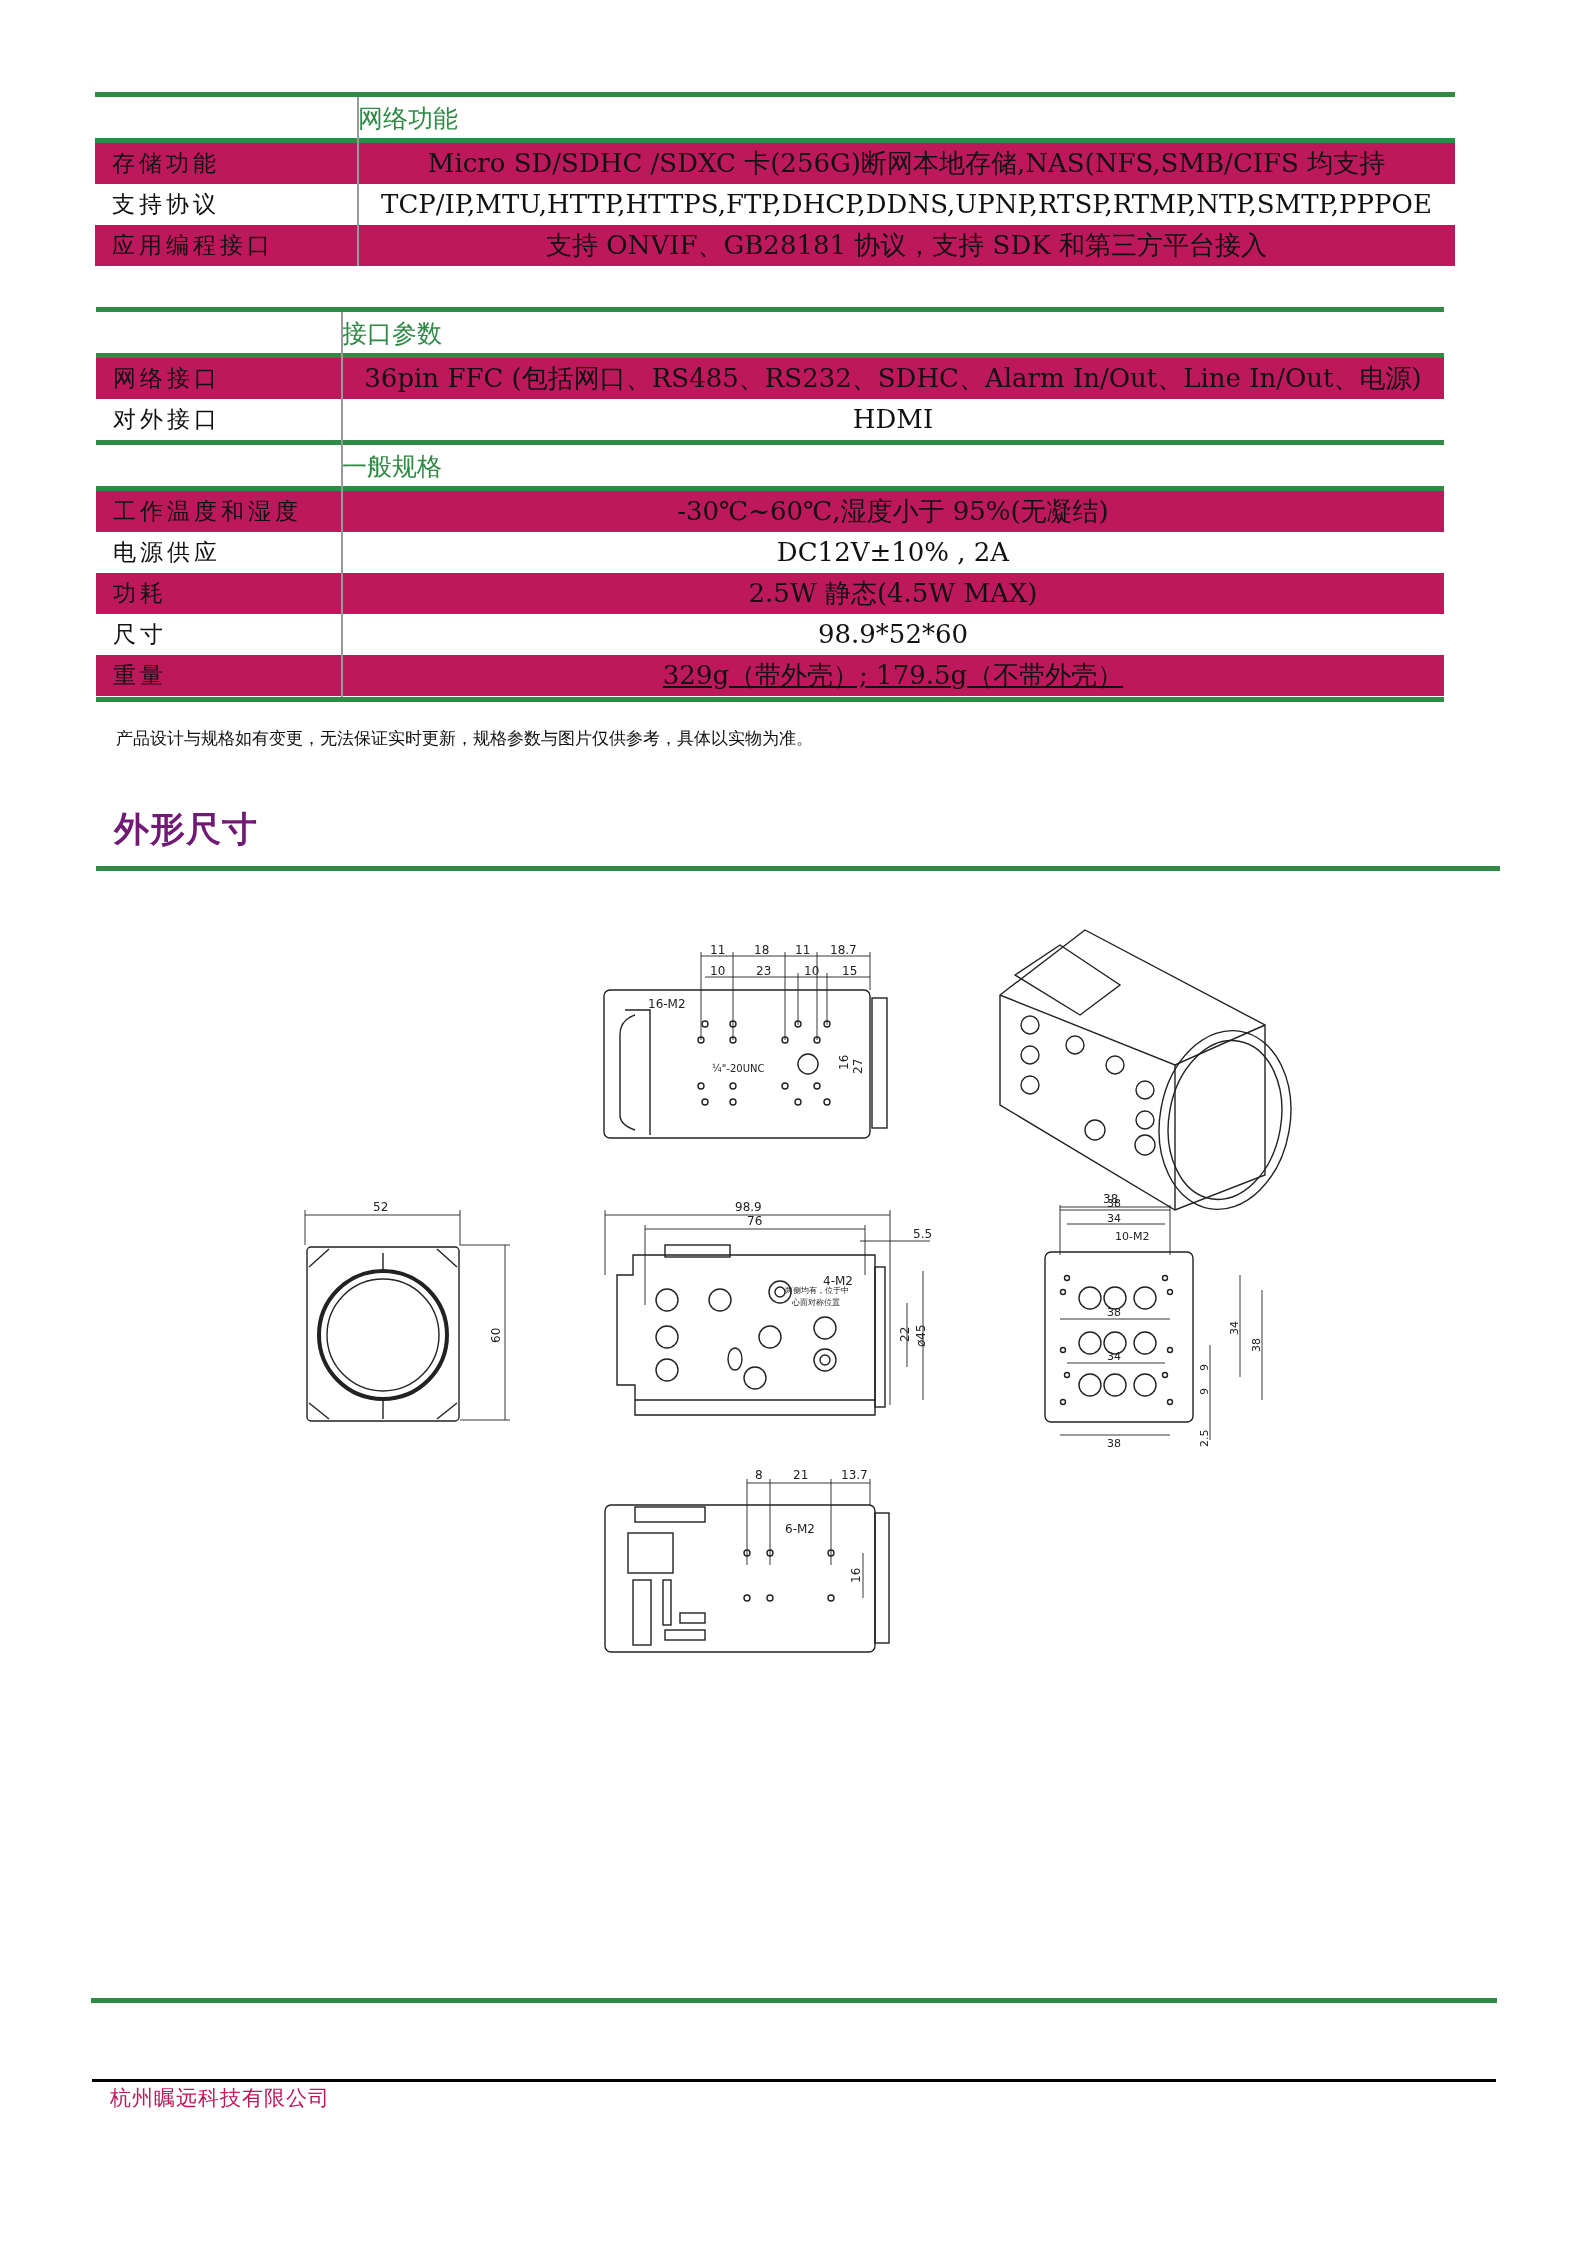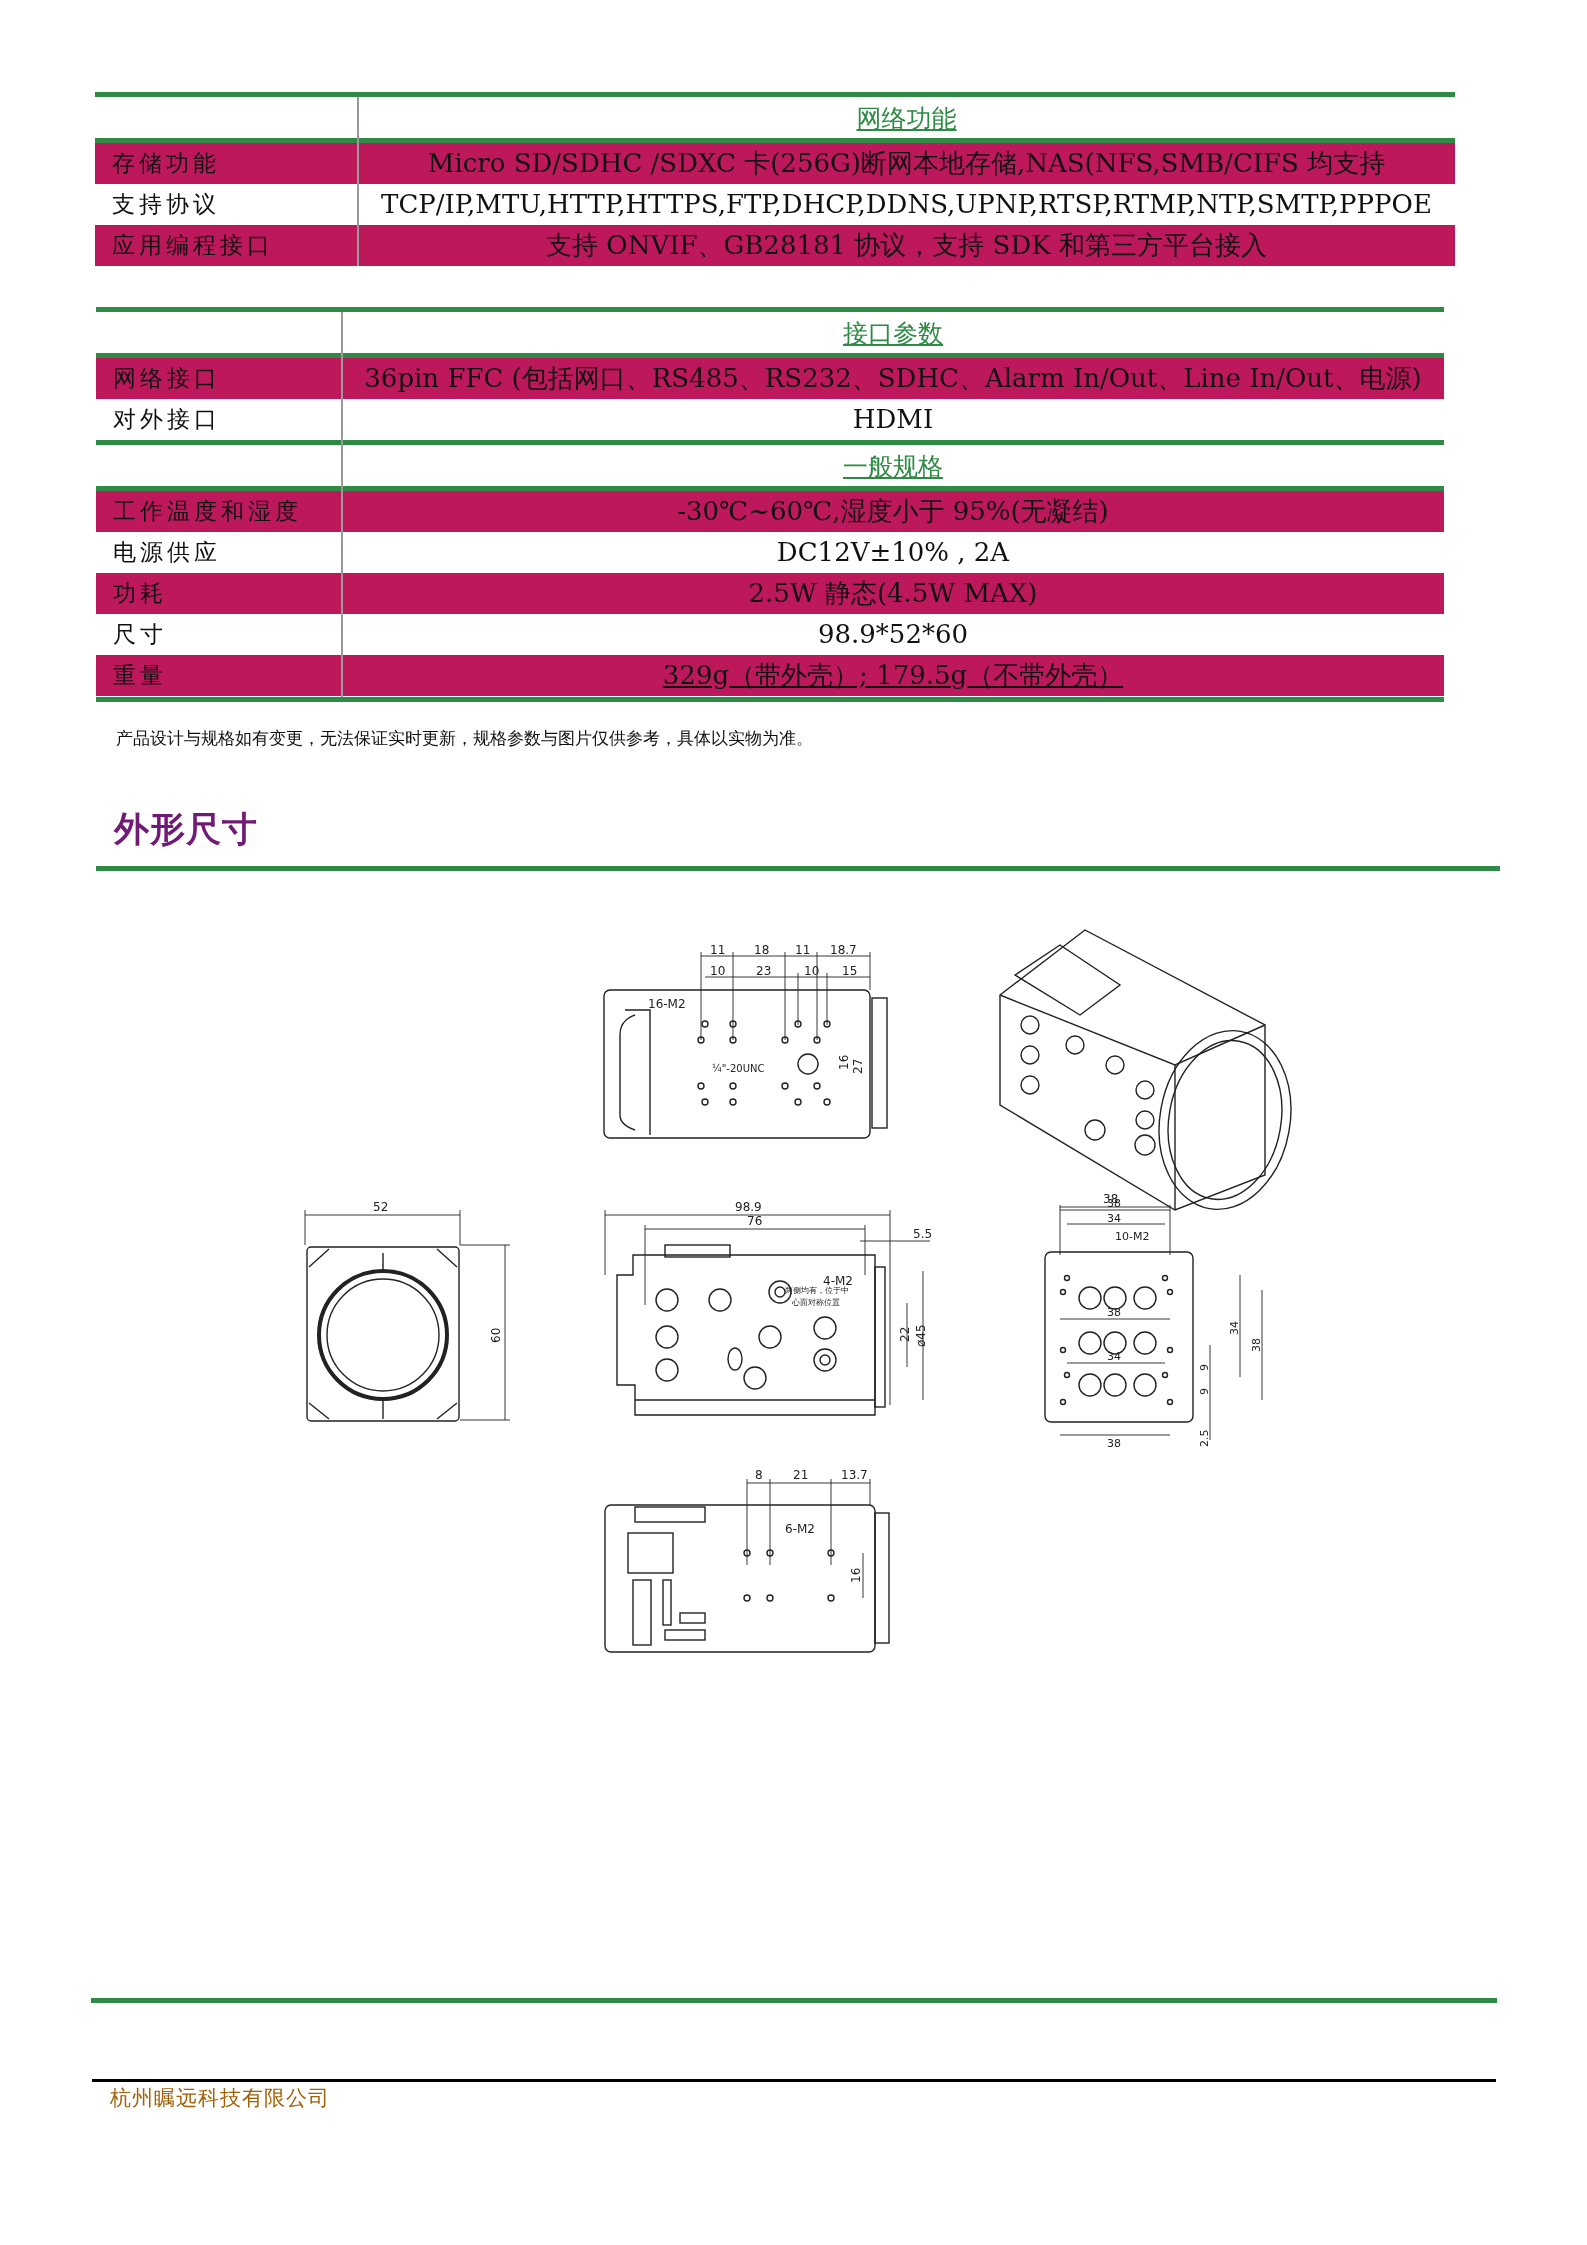--- a/index.html
+++ b/index.html
@@ -9,27 +9,27 @@
   .gline { position: absolute; background: #2f8a45; height: 5px; }
   .tbl { position: absolute; }
   .row { position: absolute; left: 0; right: 0; height: 41px; }
   .row.blue { background: #be185d; }
   .row .lbl { position: absolute; left: 17px; top: 0; height: 41px; line-height: 41px;
               font-size: 23px; letter-spacing: 4px; white-space: nowrap; }
   .row .val { position: absolute; top: 0; height: 41px; line-height: 41px; right: 0;
               text-align: center; font-size: 26px; white-space: nowrap; }
   .hdr { position: absolute; left: 0; right: 0; height: 42px; }
   .hdr .ttl { position: absolute; right: 0; top: 0; height: 42px; line-height: 44px;
-              text-align: center; font-family: "DejaVu Sans", "Liberation Sans", sans-serif;
-              color: #2f8a45; font-size: 25px; text-decoration: underline; }
+              font-family: "DejaVu Sans", "Liberation Sans", sans-serif;
+              color: #2f8a45; font-size: 25px; }
   .vdiv { position: absolute; width: 2px; background: #999; }
   .note { font-size: 17px; color: #111; }
   .section-title { font-family: "DejaVu Sans", "Liberation Sans", sans-serif; font-weight: bold;
                    color: #701a75; font-size: 35px; letter-spacing: 1px; }
-  .company { font-family: Liberation Mono, monospace; color: #a16207; font-size: 21px; letter-spacing: 1px; }
+  .company { font-family: Liberation Mono, monospace; color: #be185d; font-size: 21px; letter-spacing: 1px; }
   svg text { font-family: "DejaVu Sans", "Liberation Sans", sans-serif; }
   .drw { stroke: #222; fill: none; stroke-width: 1.4; }
   .drw-thin { stroke: #222; fill: none; stroke-width: 0.9; }
 </style>
 </head>
 <body>
 
 <div class="tbl" style="left:95px; top:92px; width:1360px; height:176px;">
   <div class="gline" style="left:0; top:0; width:1360px;"></div>
   <div class="hdr" style="top:5px;">

